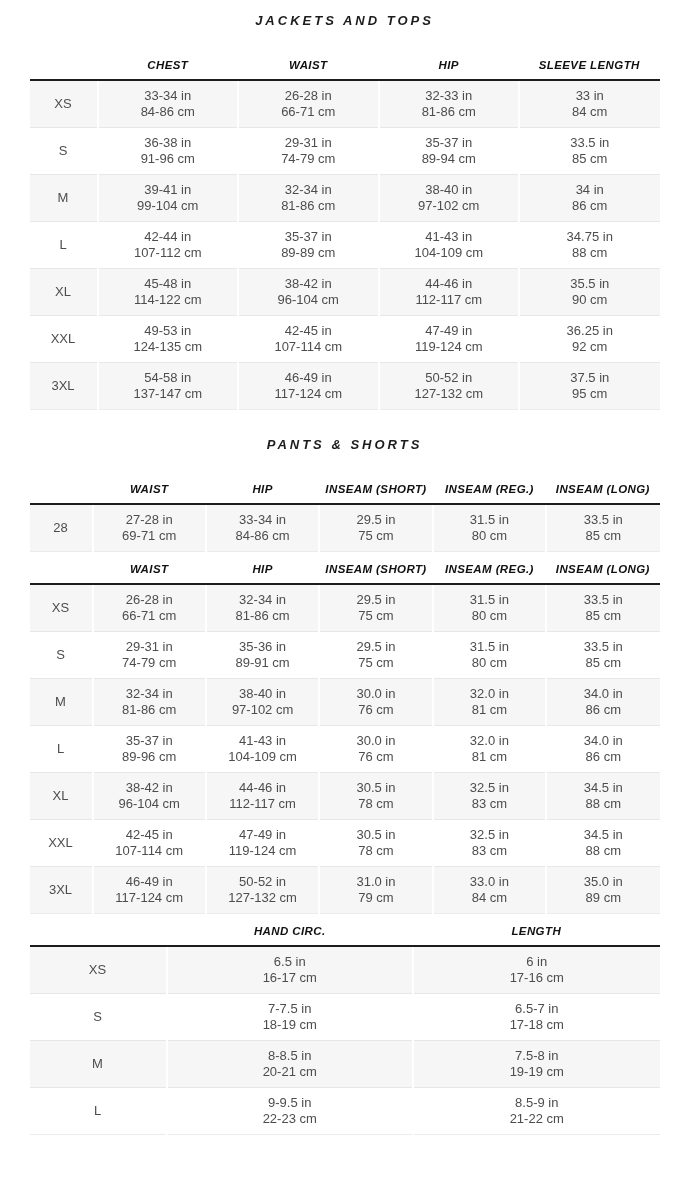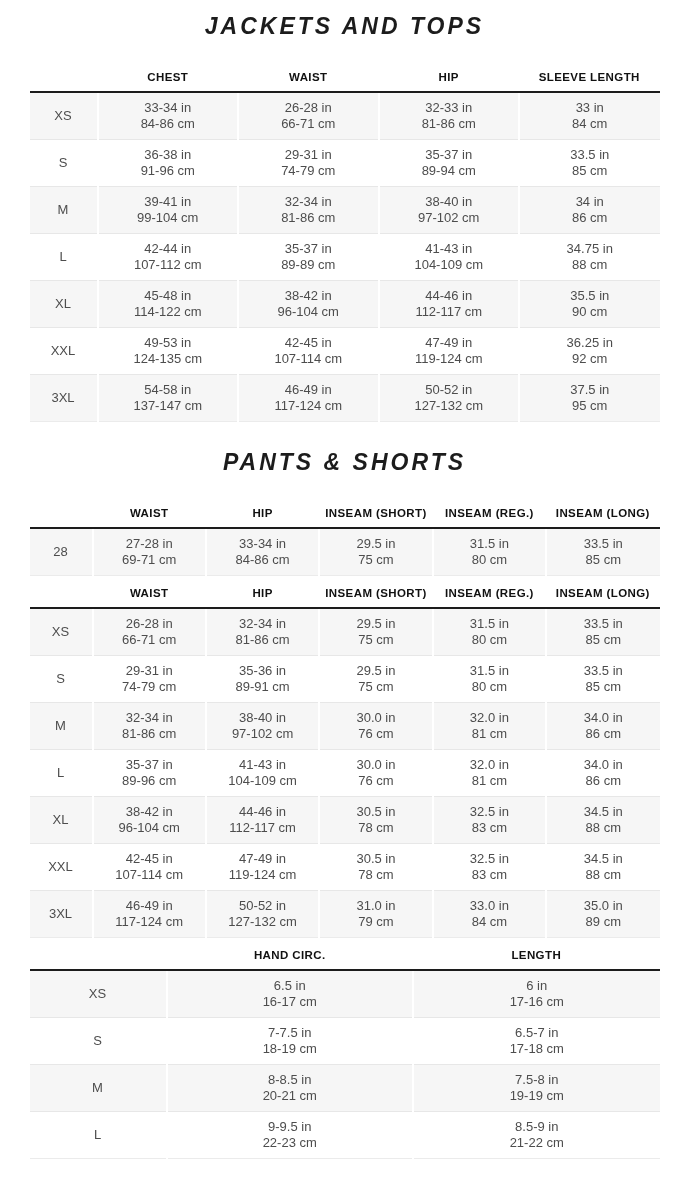--- a/index.html
+++ b/index.html
@@ -16,35 +16,36 @@
   .sheet {
     width: 689px;
     padding: 2px 0 14px;
     box-sizing: border-box;
   }
   .section-title {
     margin: 27px 0 20px;
     text-align: center;
     font-style: italic;
     font-weight: bold;
-    font-size: 23px;
+    font-size: 13px;
     letter-spacing: 3px;
     color: #1c1c1c;
   }
   section:first-of-type .section-title {
     margin-top: 11px;
   }
   table.size-table {
     width: 630px;
     margin: 0 auto;
     border-collapse: collapse;
     table-layout: fixed;
     border-bottom: 1px solid #ebebeb;
   }
   table.size-table th {
+    font-style: italic;
     font-weight: bold;
     font-size: 11.5px;
     letter-spacing: 0.4px;
     color: #111111;
     text-align: center;
     padding: 11px 4px 8px;
     border-bottom: 2px solid #1c1c1c;
     overflow: hidden;
     white-space: nowrap;
   }

